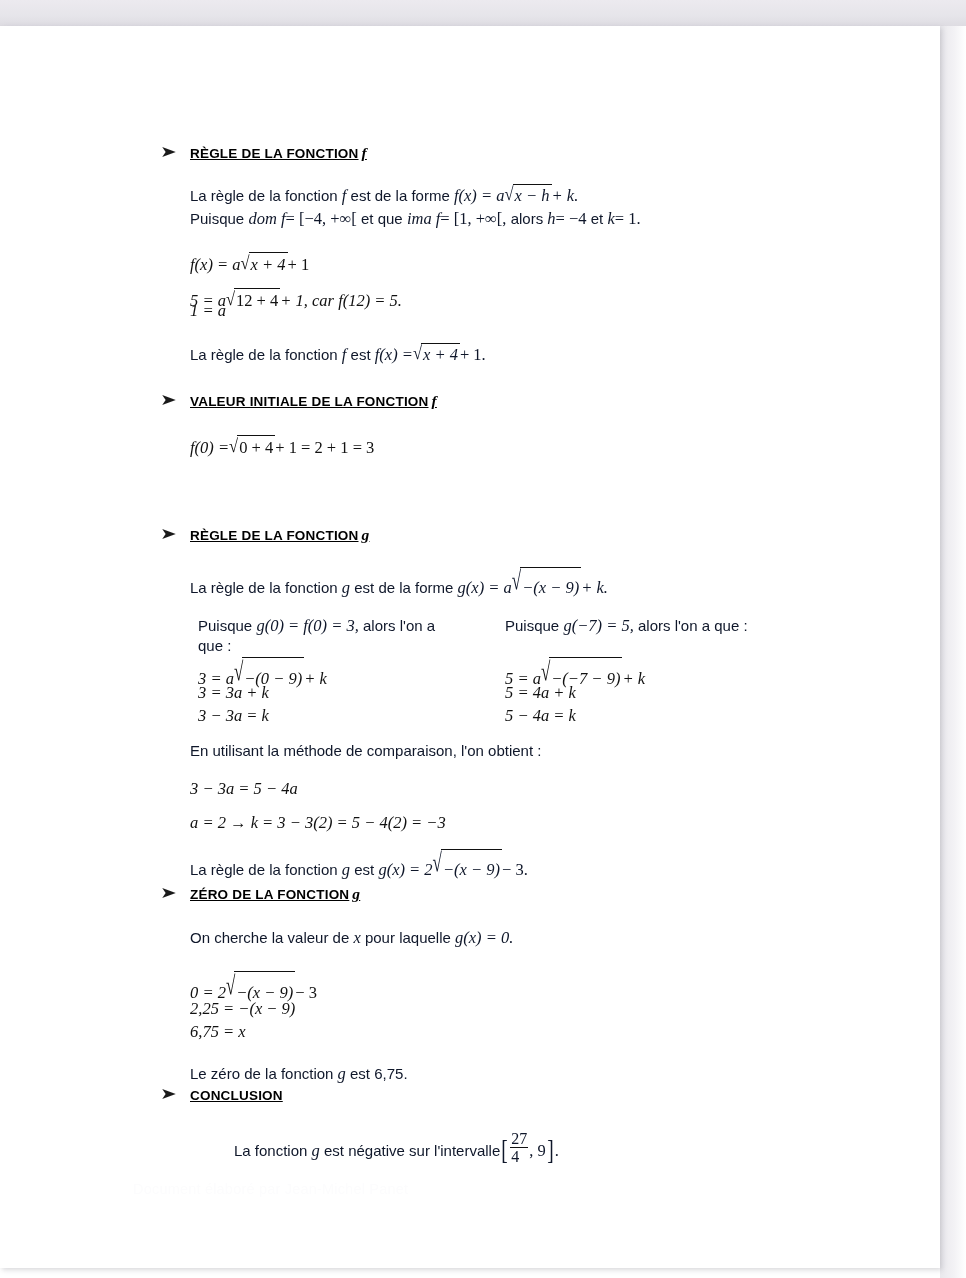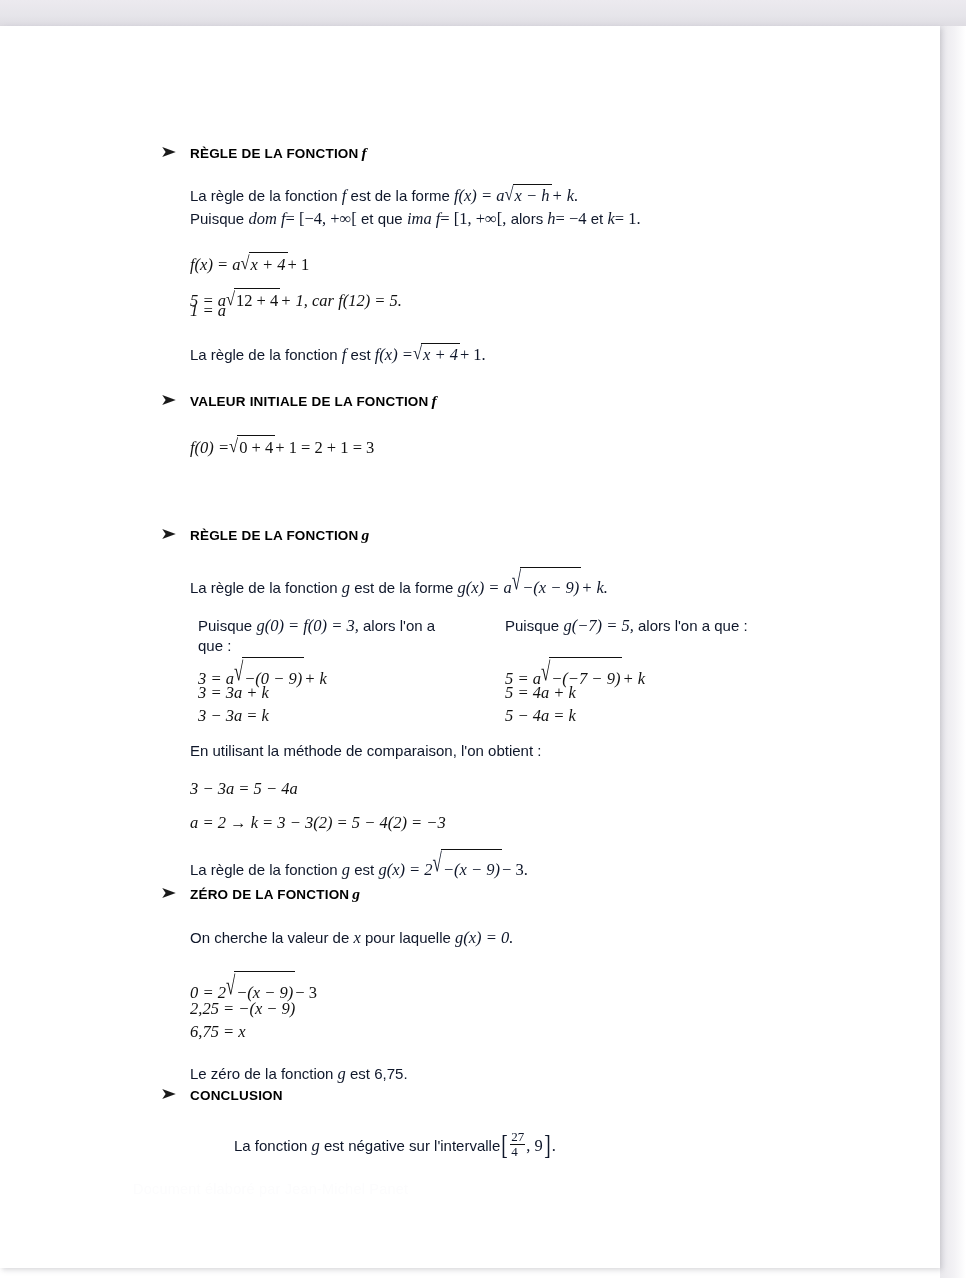--- a/index.html
+++ b/index.html
@@ -71,20 +71,21 @@
     transform-origin: left center;
   }
   .heading .htext {
     position: absolute;
     left: 190px;
     font-family: "Liberation Sans", sans-serif;
     font-weight: bold;
     font-size: 13.5px;
     letter-spacing: 0.2px;
     color: #000000;
+    text-decoration: underline;
   }
   .heading .hvar {
     font-family: "Liberation Serif", serif;
     font-style: italic;
     font-weight: bold;
     font-size: 15.5px;
     padding-left: 3px;
   }
 
   .para {
@@ -139,21 +140,21 @@
   }
   .rad.tall > .sign { transform: scaleY(1.55); font-size: 17px; }
   .rad.tall > .radicand { padding-top: 9px; }
 
   
   .frac {
     display: inline-block;
     vertical-align: -0.38em;
     text-align: left;
     font-family: "Liberation Serif", serif;
-    font-size: 13px;
+    font-size: 16px;
     line-height: 1.08;
     margin: 0 1px;
   }
   .frac .num { display: block; padding: 0 1px; }
   .frac .den { display: block; border-top: 1px solid #111111; padding: 0 1px; }
 
   .bigbracket {
     display: inline-block;
     font-family: "Liberation Serif", serif;
     font-size: 27px;

